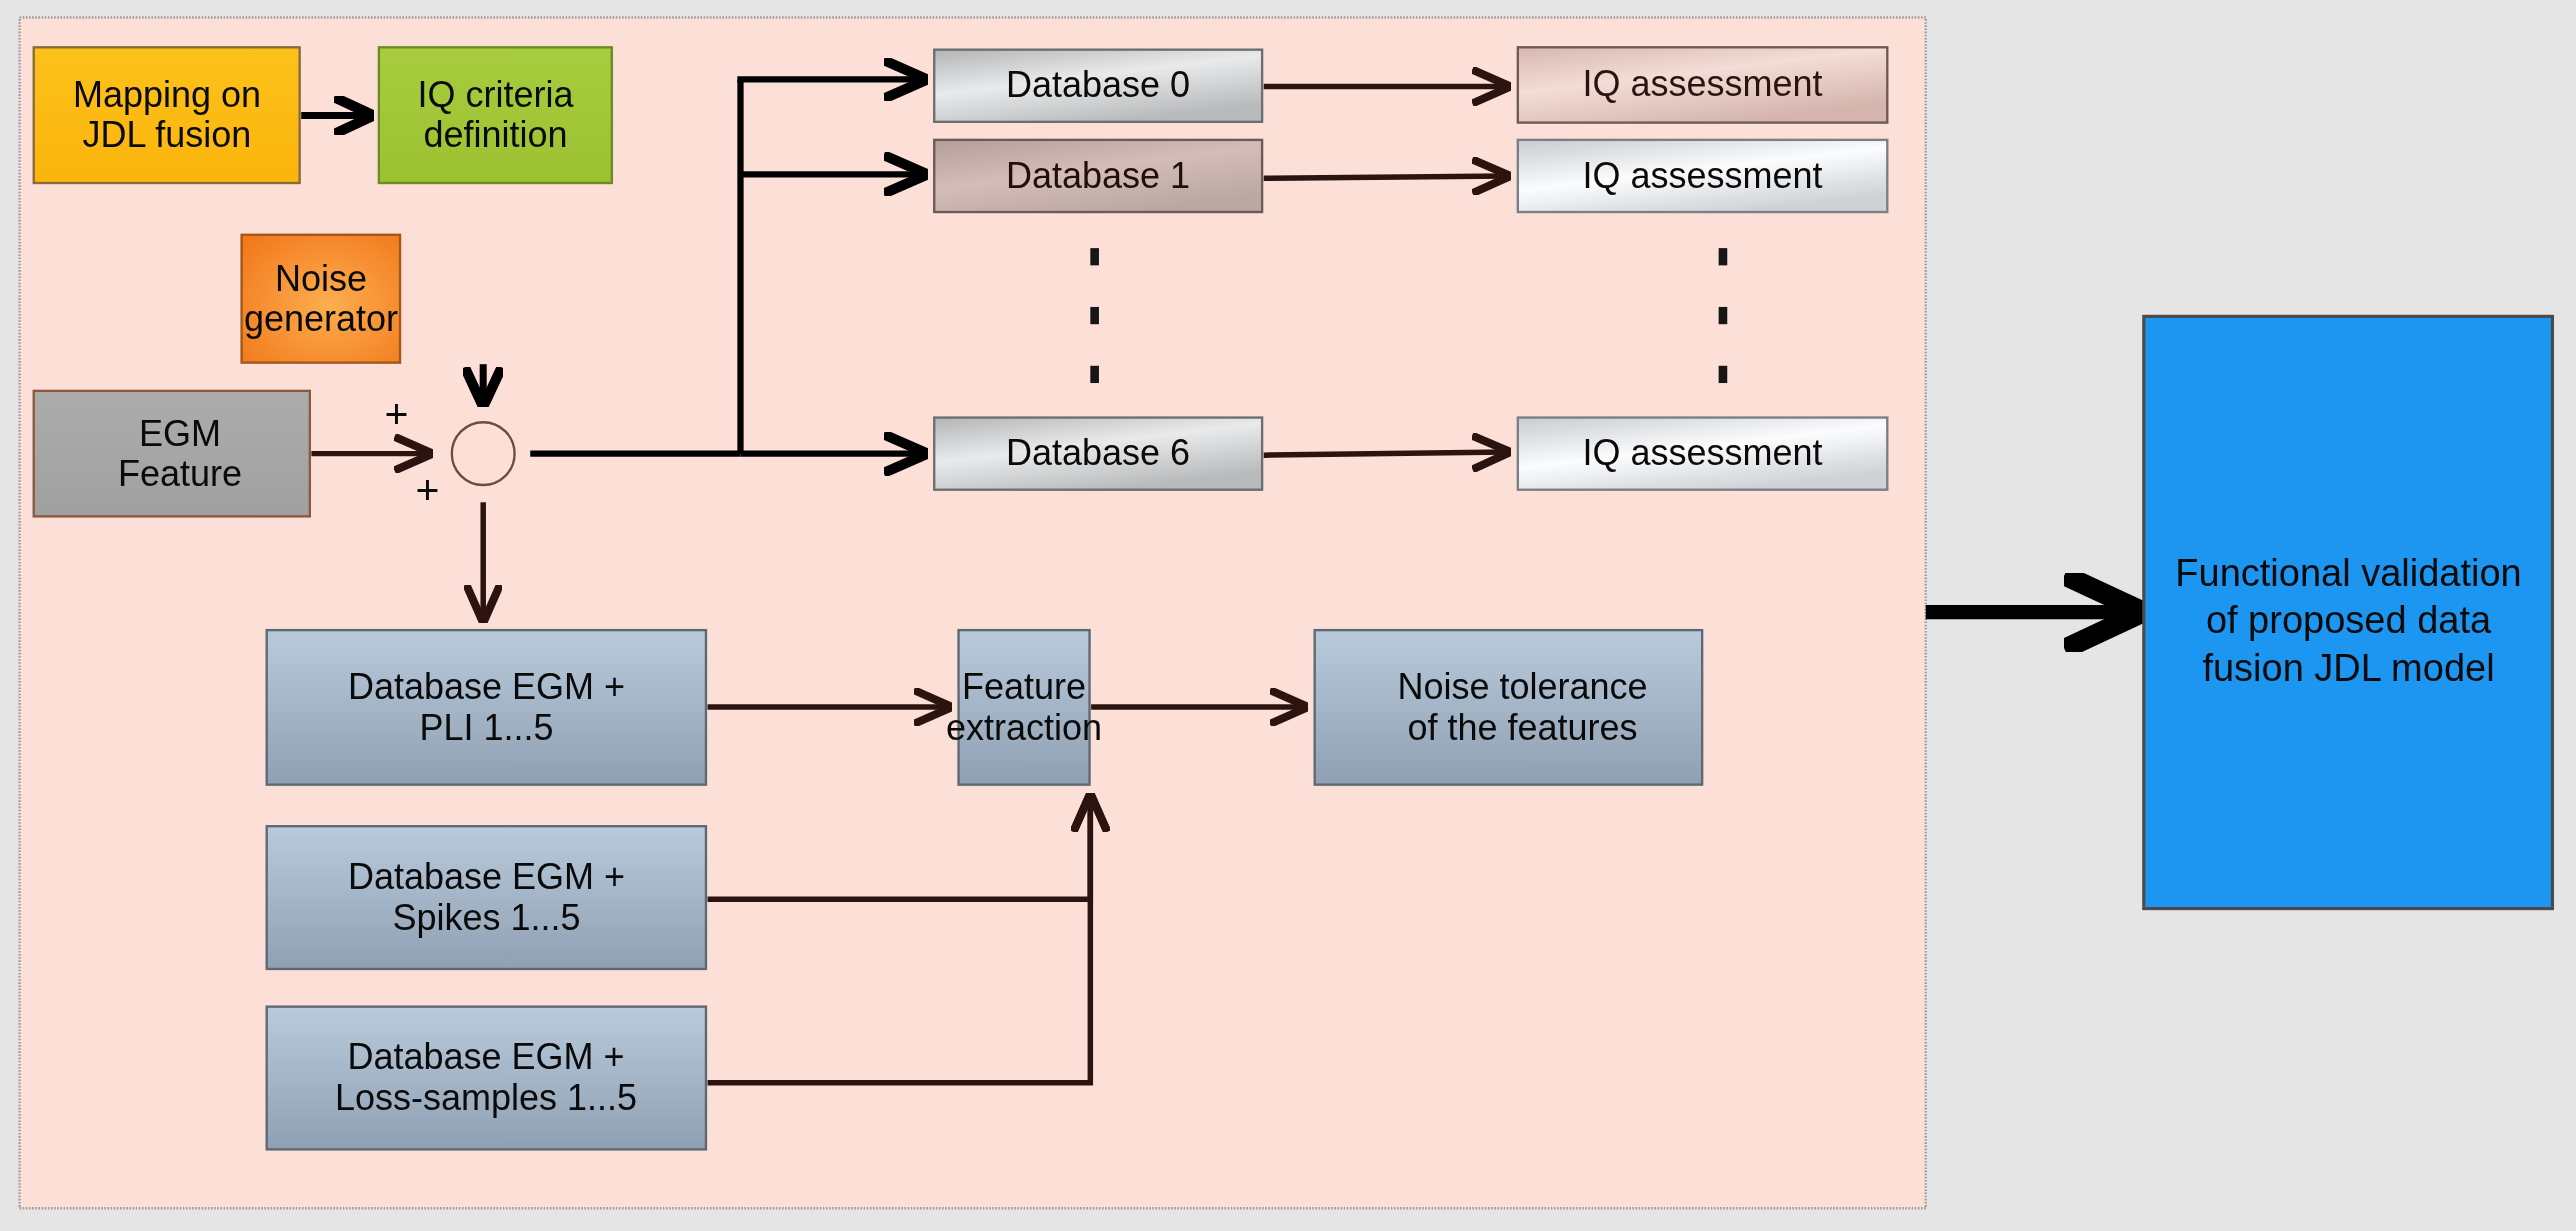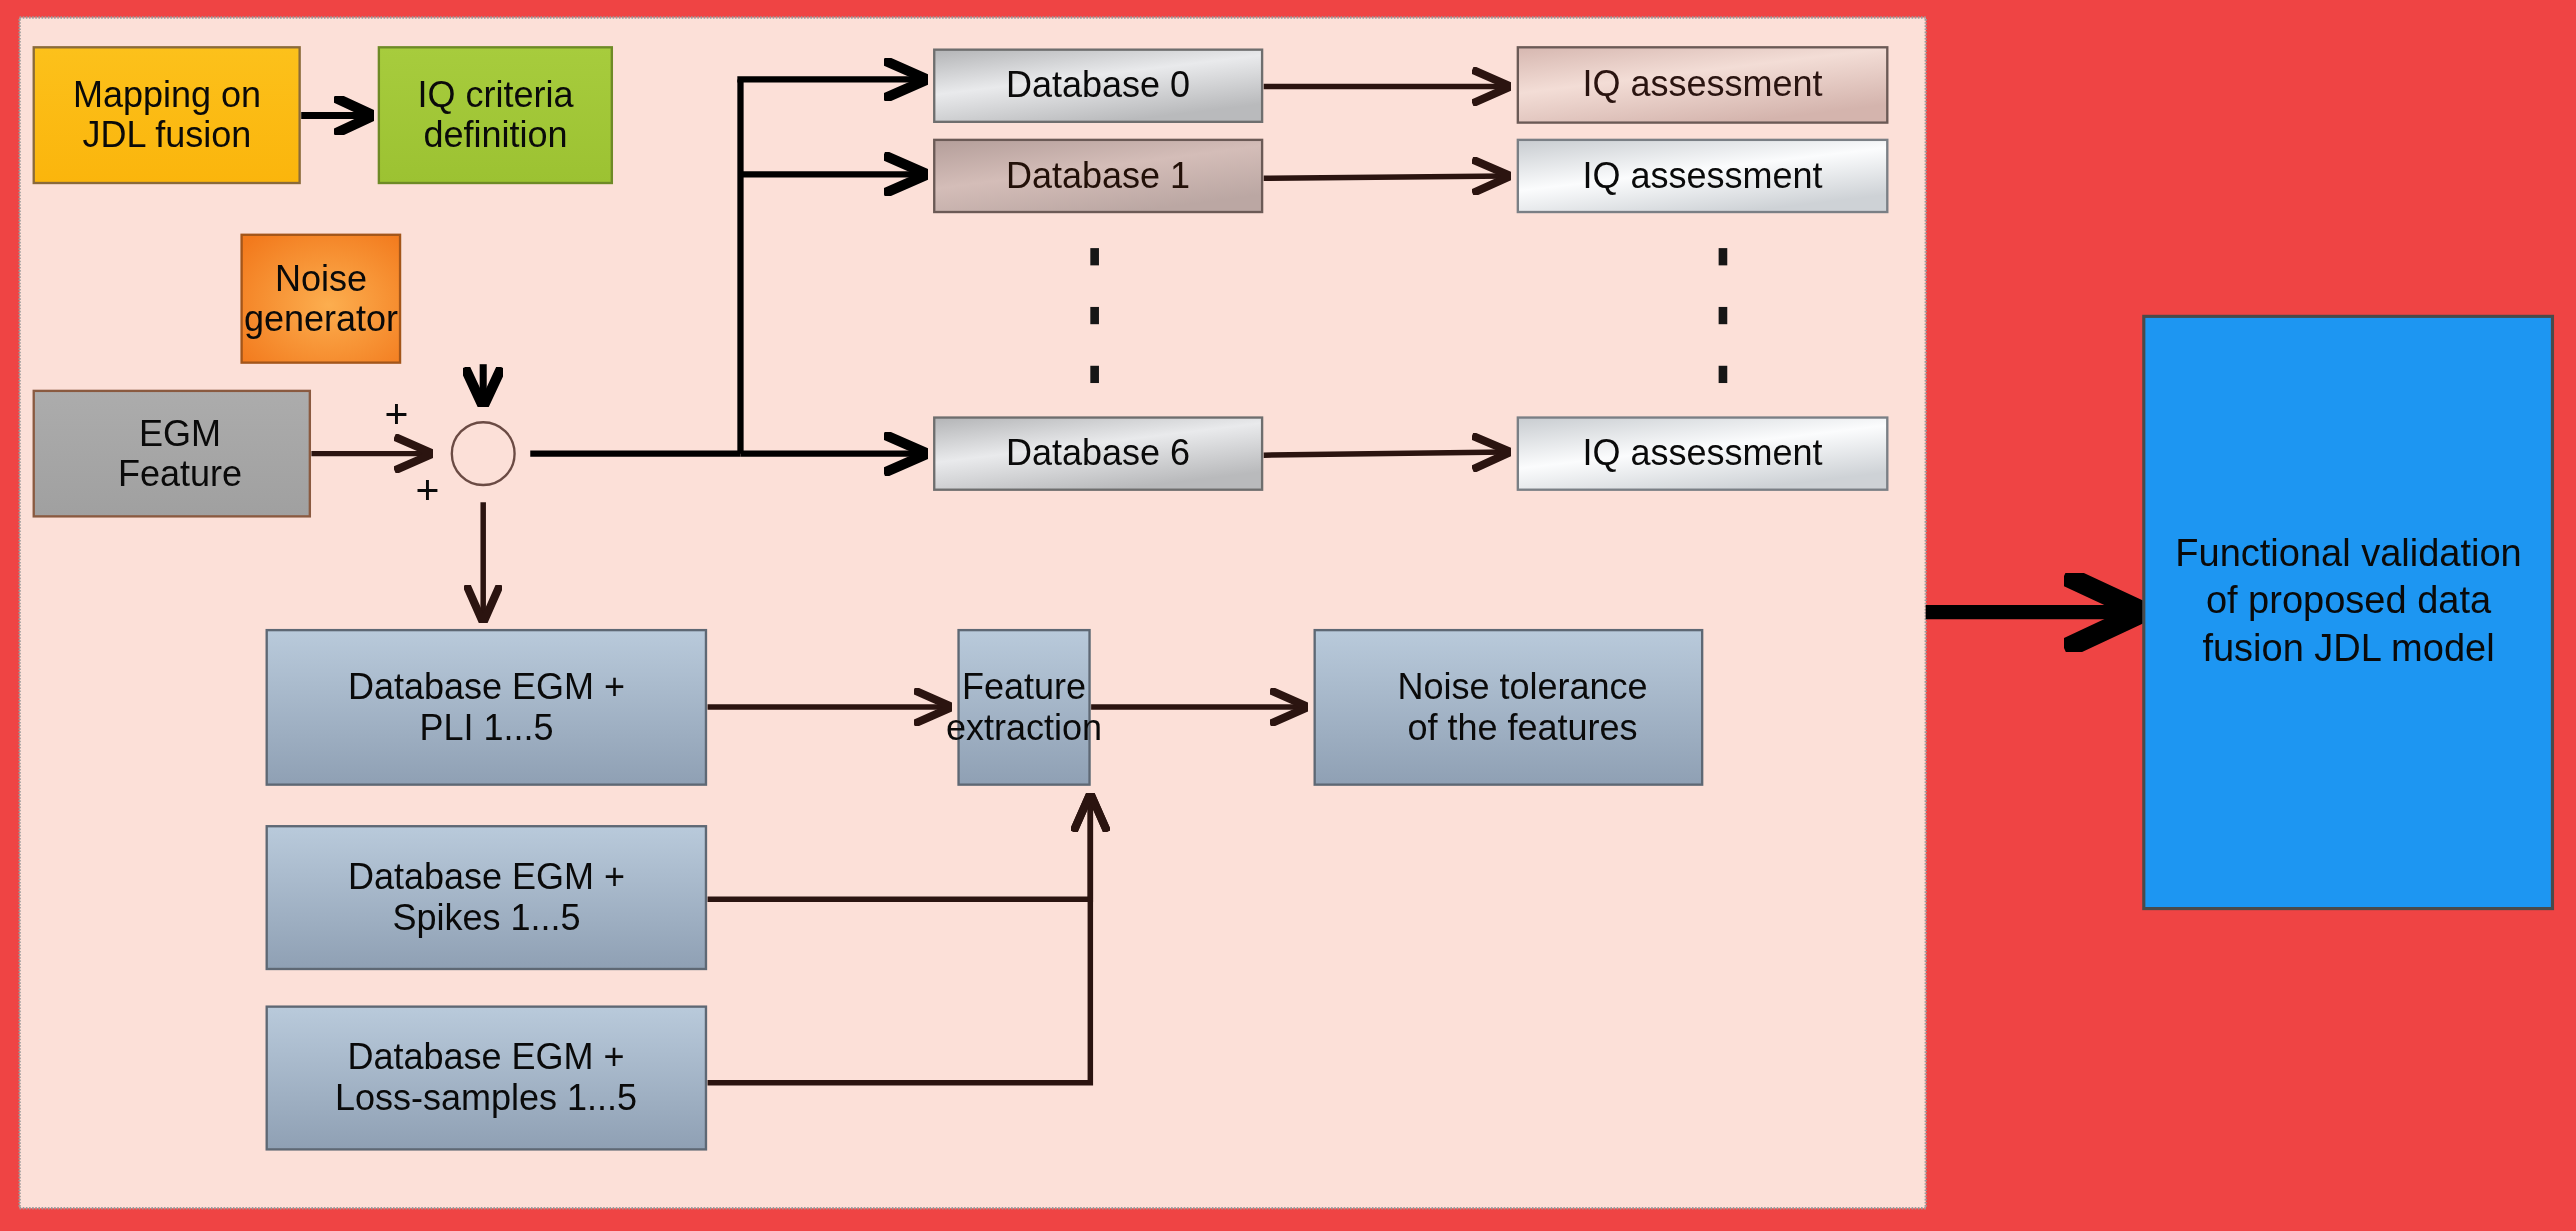--- a/index.html
+++ b/index.html
@@ -1,17 +1,17 @@
 <!DOCTYPE html>
 <html style="font-size:12.6px"><head>
 <meta charset="utf-8">
 <style>
   html,body{margin:0;padding:0;background:#ffffff;}
   body{width:2576px;height:1232px;font-family:"Liberation Sans",sans-serif;overflow:hidden;}
-  #stage{position:relative;width:2576px;height:1232px;background:#ef4444;}
+  #stage{position:relative;width:2576px;height:1232px;background:#e5e5e5;}
   svg#diagram{position:absolute;left:0;top:0;width:2576px;height:1232px;display:block;}
   .boxlabel{
     position:absolute;display:flex;align-items:center;justify-content:center;
     text-align:center;line-height:1.12;color:#0a0a0a;pointer-events:none;
     font-family:"Liberation Sans",sans-serif;
   }
 </style>
 </head>
 <body>
 
@@ -223,21 +223,21 @@
     </span>
   </div>
 
   <div class="boxlabel" style="left:1315px;top:630px;width:387px;height:155px;font-size:36px;margin-left:14px;">
     <span>
       <span>Noise tolerance</span><br>
       <span>of the features</span>
     </span>
   </div>
 
-  <div class="boxlabel" style="left:2144px;top:305px;width:409px;height:592px;font-size:38px;line-height:1.25;">
+  <div class="boxlabel" style="left:2144px;top:325px;width:409px;height:592px;font-size:38px;line-height:1.25;">
     <span>
       <span>Functional validation</span><br>
       <span>of proposed data</span><br>
       <span>fusion JDL model</span>
     </span>
   </div>
 
   <div class="boxlabel" style="left:381px;top:395px;width:31px;height:39px;font-size:41px;">
     <span>+</span>
   </div>

